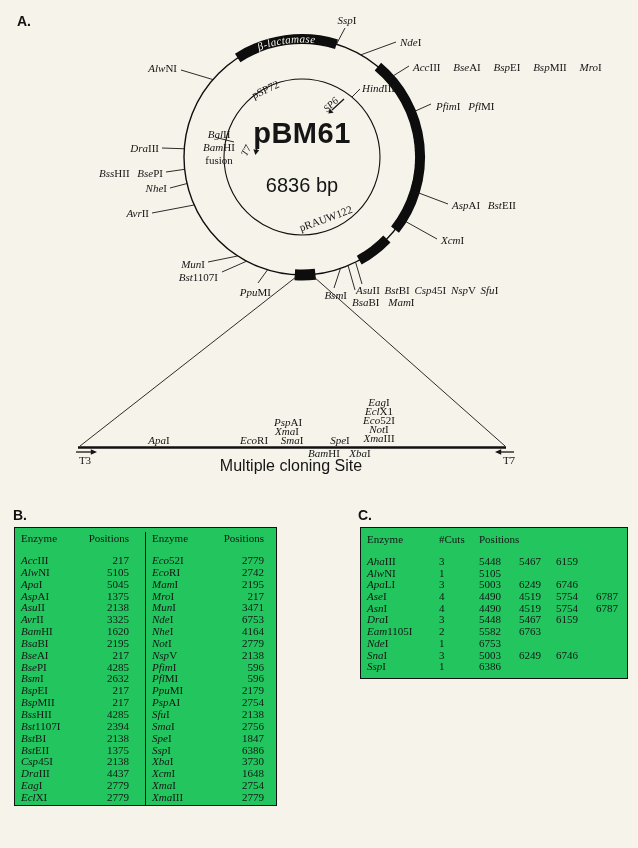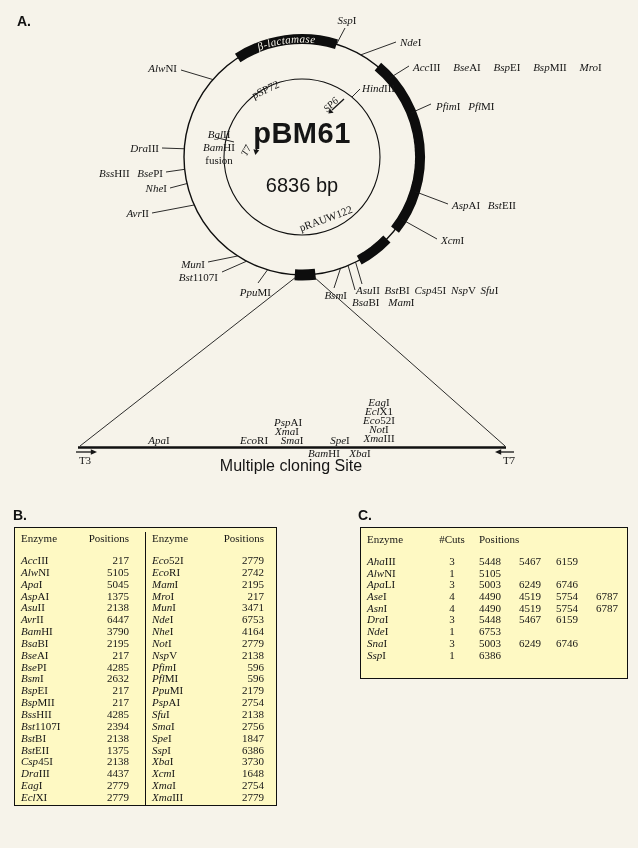--- a/index.html
+++ b/index.html
@@ -17,37 +17,37 @@
   .tick{stroke:#151515;stroke-width:.9;fill:none;}
   .arrow-line{stroke-width:1.3;}
   polygon{fill:#151515;}
   .enz-label{font-size:11px;}
   .it{font-style:italic;}
   i.it{font-style:italic;}
   .sans{font-family:"Liberation Sans",sans-serif;}
   .plasmid-name{font-size:29px;font-weight:bold;letter-spacing:.5px;}
   .plasmid-size{font-size:20px;}
   .mcs-caption{font-size:16px;}
-  .table-box{position:absolute;border:1.3px solid #111;background:#fef9c3;
+  .table-box{position:absolute;border:1.3px solid #111;background:#22c55e;
         font-size:11px;color:#161616;}
   #tableB{display:flex;padding-top:4px;box-sizing:border-box;}
   .tb-half{flex:1;}
   .tb-half.tb-right{border-left:1.3px solid #111;}
   .tb-row{display:flex;justify-content:space-between;height:11.85px;line-height:11.85px;}
   .tb-head{height:13px;line-height:13px;}
   .tb-gap{height:10px;}
   .tb-name{margin-left:6px;white-space:nowrap;}
   .tb-half .tb-pos{margin-right:16px;}
   .tb-half.tb-right .tb-pos{margin-right:12px;}
   #tableC{padding-top:5px;box-sizing:border-box;}
   .tc-row{display:grid;grid-template-columns:78px 26px 54px 37px 40px auto;
         height:11.7px;line-height:11.7px;}
   .tc-head{height:13px;line-height:13px;}
   .tc-enz{padding-left:6px;white-space:nowrap;}
-  .tc-cuts{text-align:center;}
+  .tc-cuts{}
   .tc-p1{padding-left:14px;}
 </style>
 </head>
 <body>
 
 <div class="page">
 
   <div class="panel-label" style="left:17px;top:13px">A.</div>
   <div class="panel-label" style="left:13px;top:507px">B.</div>
   <div class="panel-label" style="left:358px;top:507px">C.</div>
@@ -190,25 +190,25 @@
           <div class="tb-row">
             <span class="tb-name"><i class="it">Asp</i>AI</span>
             <span class="tb-pos">1375</span>
           </div>
           <div class="tb-row">
             <span class="tb-name"><i class="it">Asu</i>II</span>
             <span class="tb-pos">2138</span>
           </div>
           <div class="tb-row">
             <span class="tb-name"><i class="it">Avr</i>II</span>
-            <span class="tb-pos">6447</span>
+            <span class="tb-pos">3325</span>
           </div>
           <div class="tb-row">
             <span class="tb-name"><i class="it">Bam</i>HI</span>
-            <span class="tb-pos">3790</span>
+            <span class="tb-pos">1620</span>
           </div>
           <div class="tb-row">
             <span class="tb-name"><i class="it">Bsa</i>BI</span>
             <span class="tb-pos">2195</span>
           </div>
           <div class="tb-row">
             <span class="tb-name"><i class="it">Bse</i>AI</span>
             <span class="tb-pos">217</span>
           </div>
           <div class="tb-row">
@@ -406,20 +406,28 @@
         </div>
         <div class="tc-row">
           <span class="tc-enz"><i class="it">Dra</i>I</span>
           <span class="tc-cuts">3</span>
           <span class="tc-p1">5448</span>
           <span>5467</span>
           <span>6159</span>
           <span></span>
         </div>
         <div class="tc-row">
+          <span class="tc-enz"><i class="it">Eam</i>1105I</span>
+          <span class="tc-cuts">2</span>
+          <span class="tc-p1">5582</span>
+          <span>6763</span>
+          <span></span>
+          <span></span>
+        </div>
+        <div class="tc-row">
           <span class="tc-enz"><i class="it">Nde</i>I</span>
           <span class="tc-cuts">1</span>
           <span class="tc-p1">6753</span>
           <span></span>
           <span></span>
           <span></span>
         </div>
         <div class="tc-row">
           <span class="tc-enz"><i class="it">Sna</i>I</span>
           <span class="tc-cuts">3</span>

